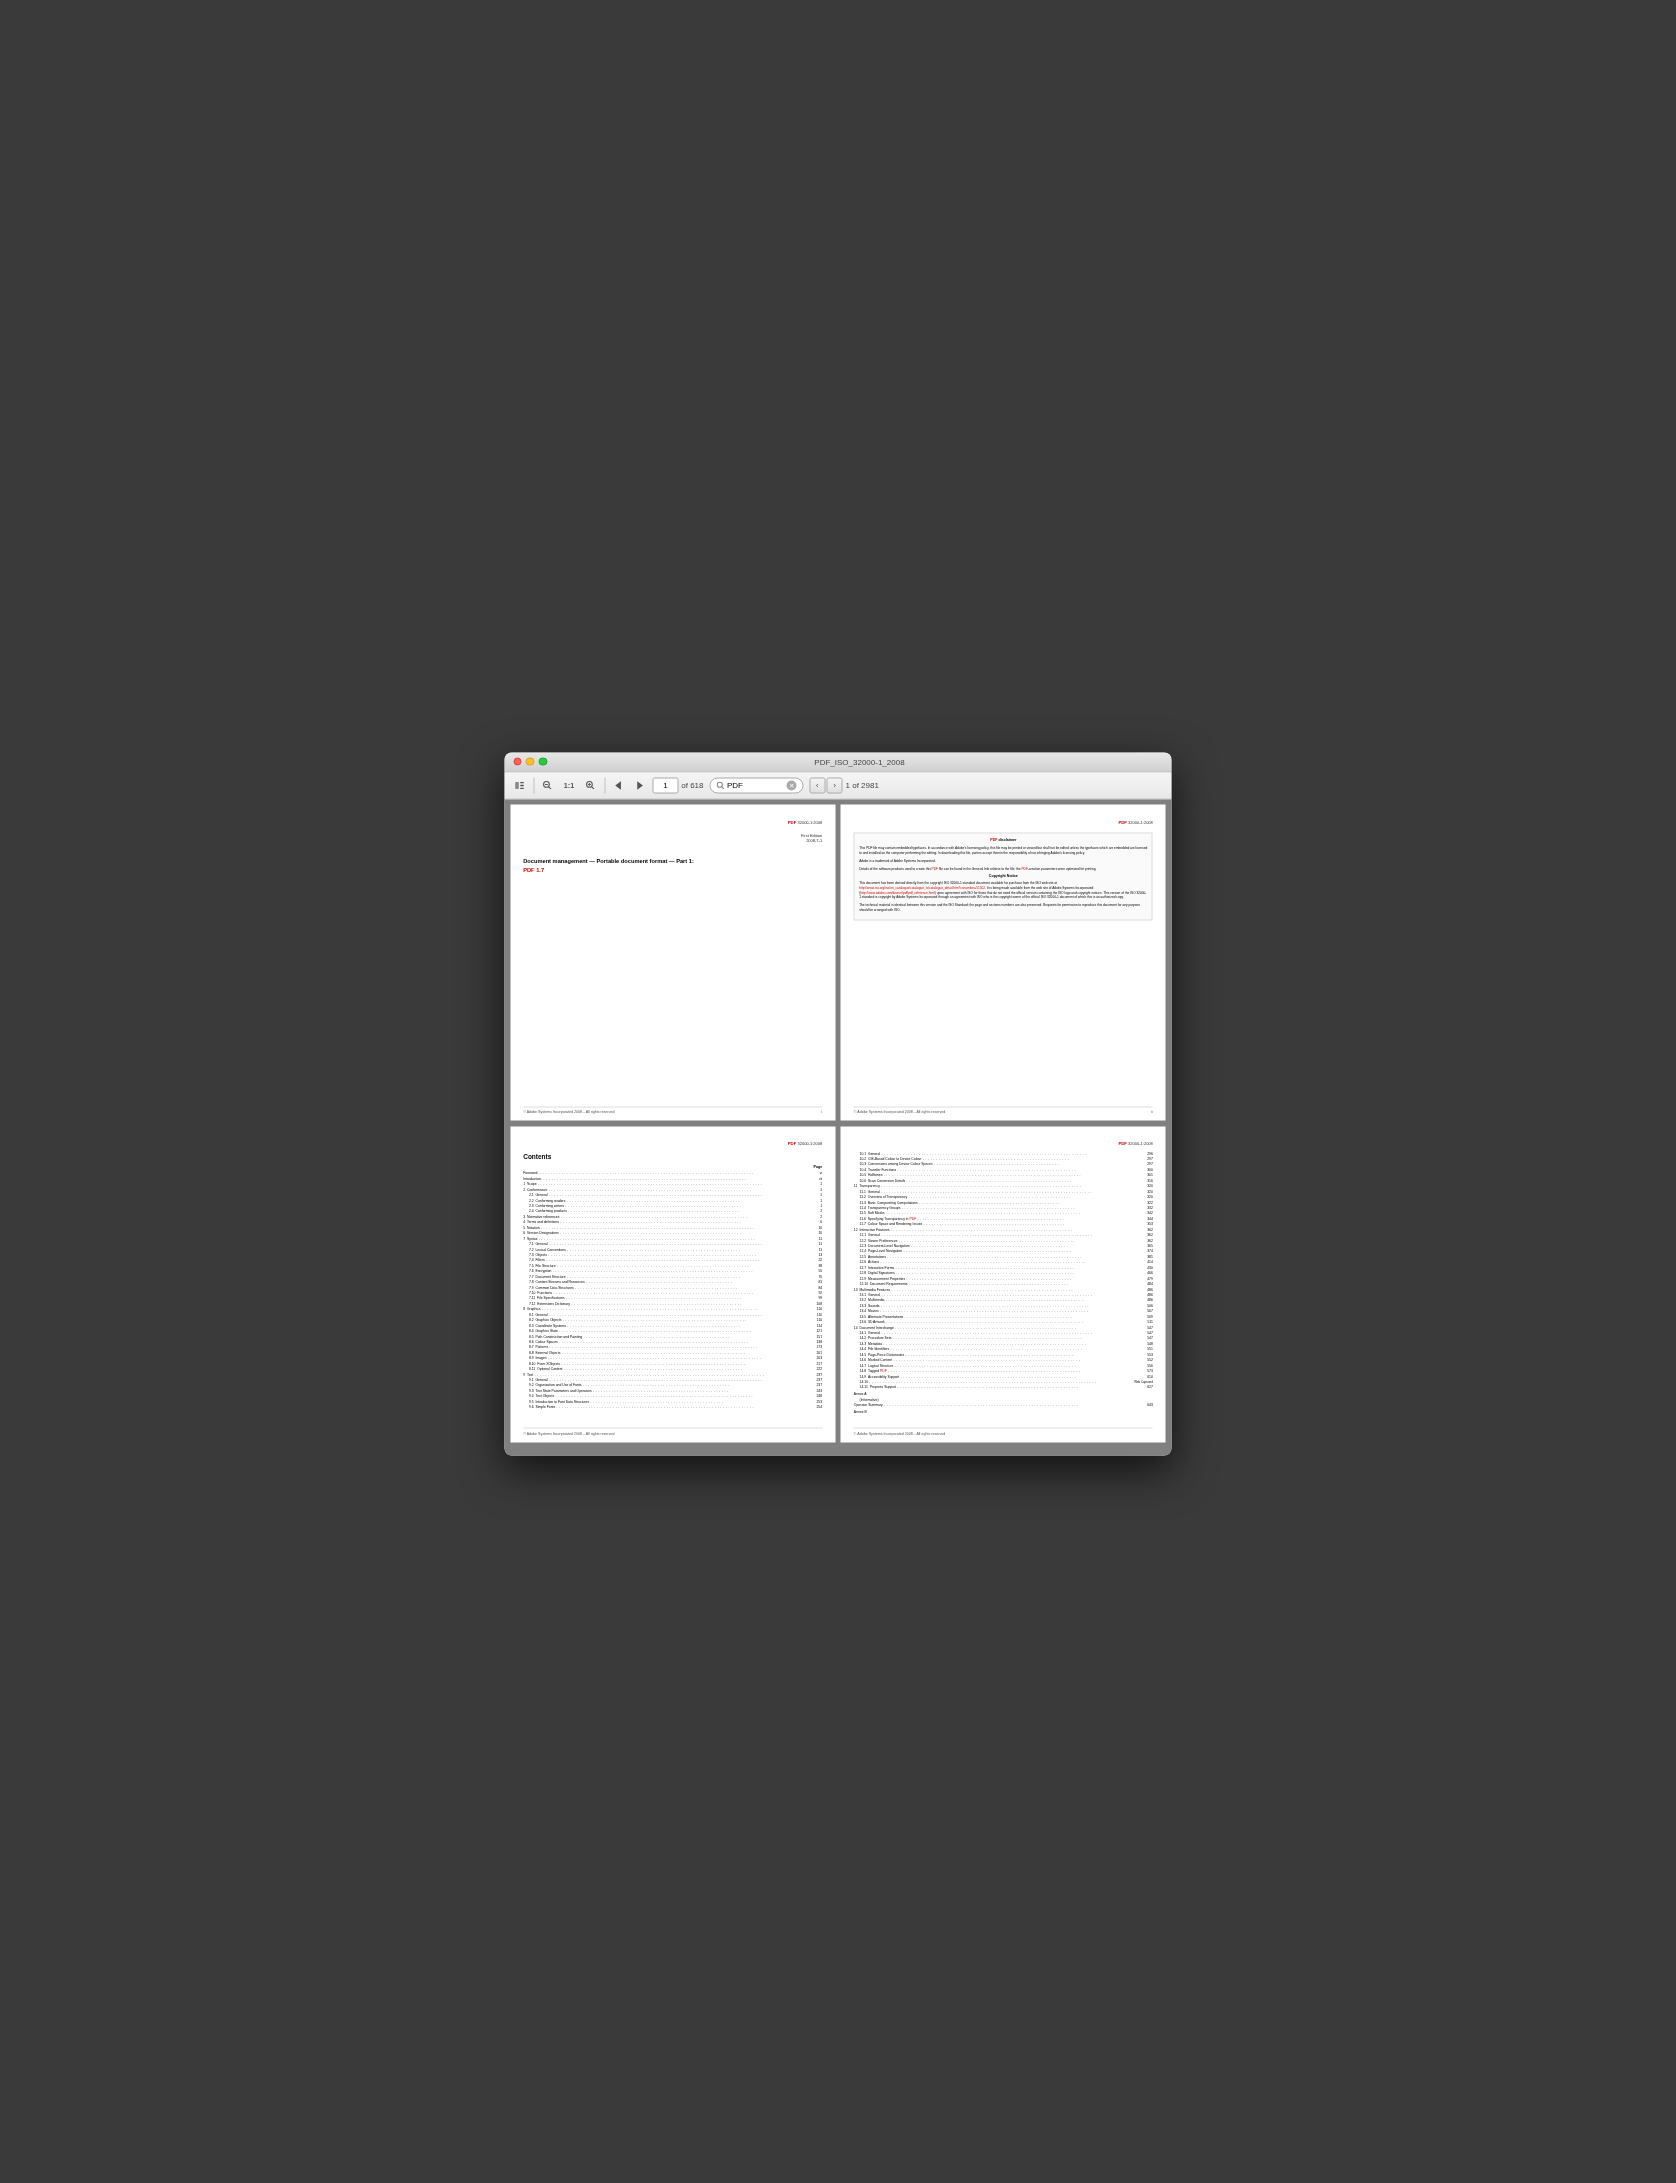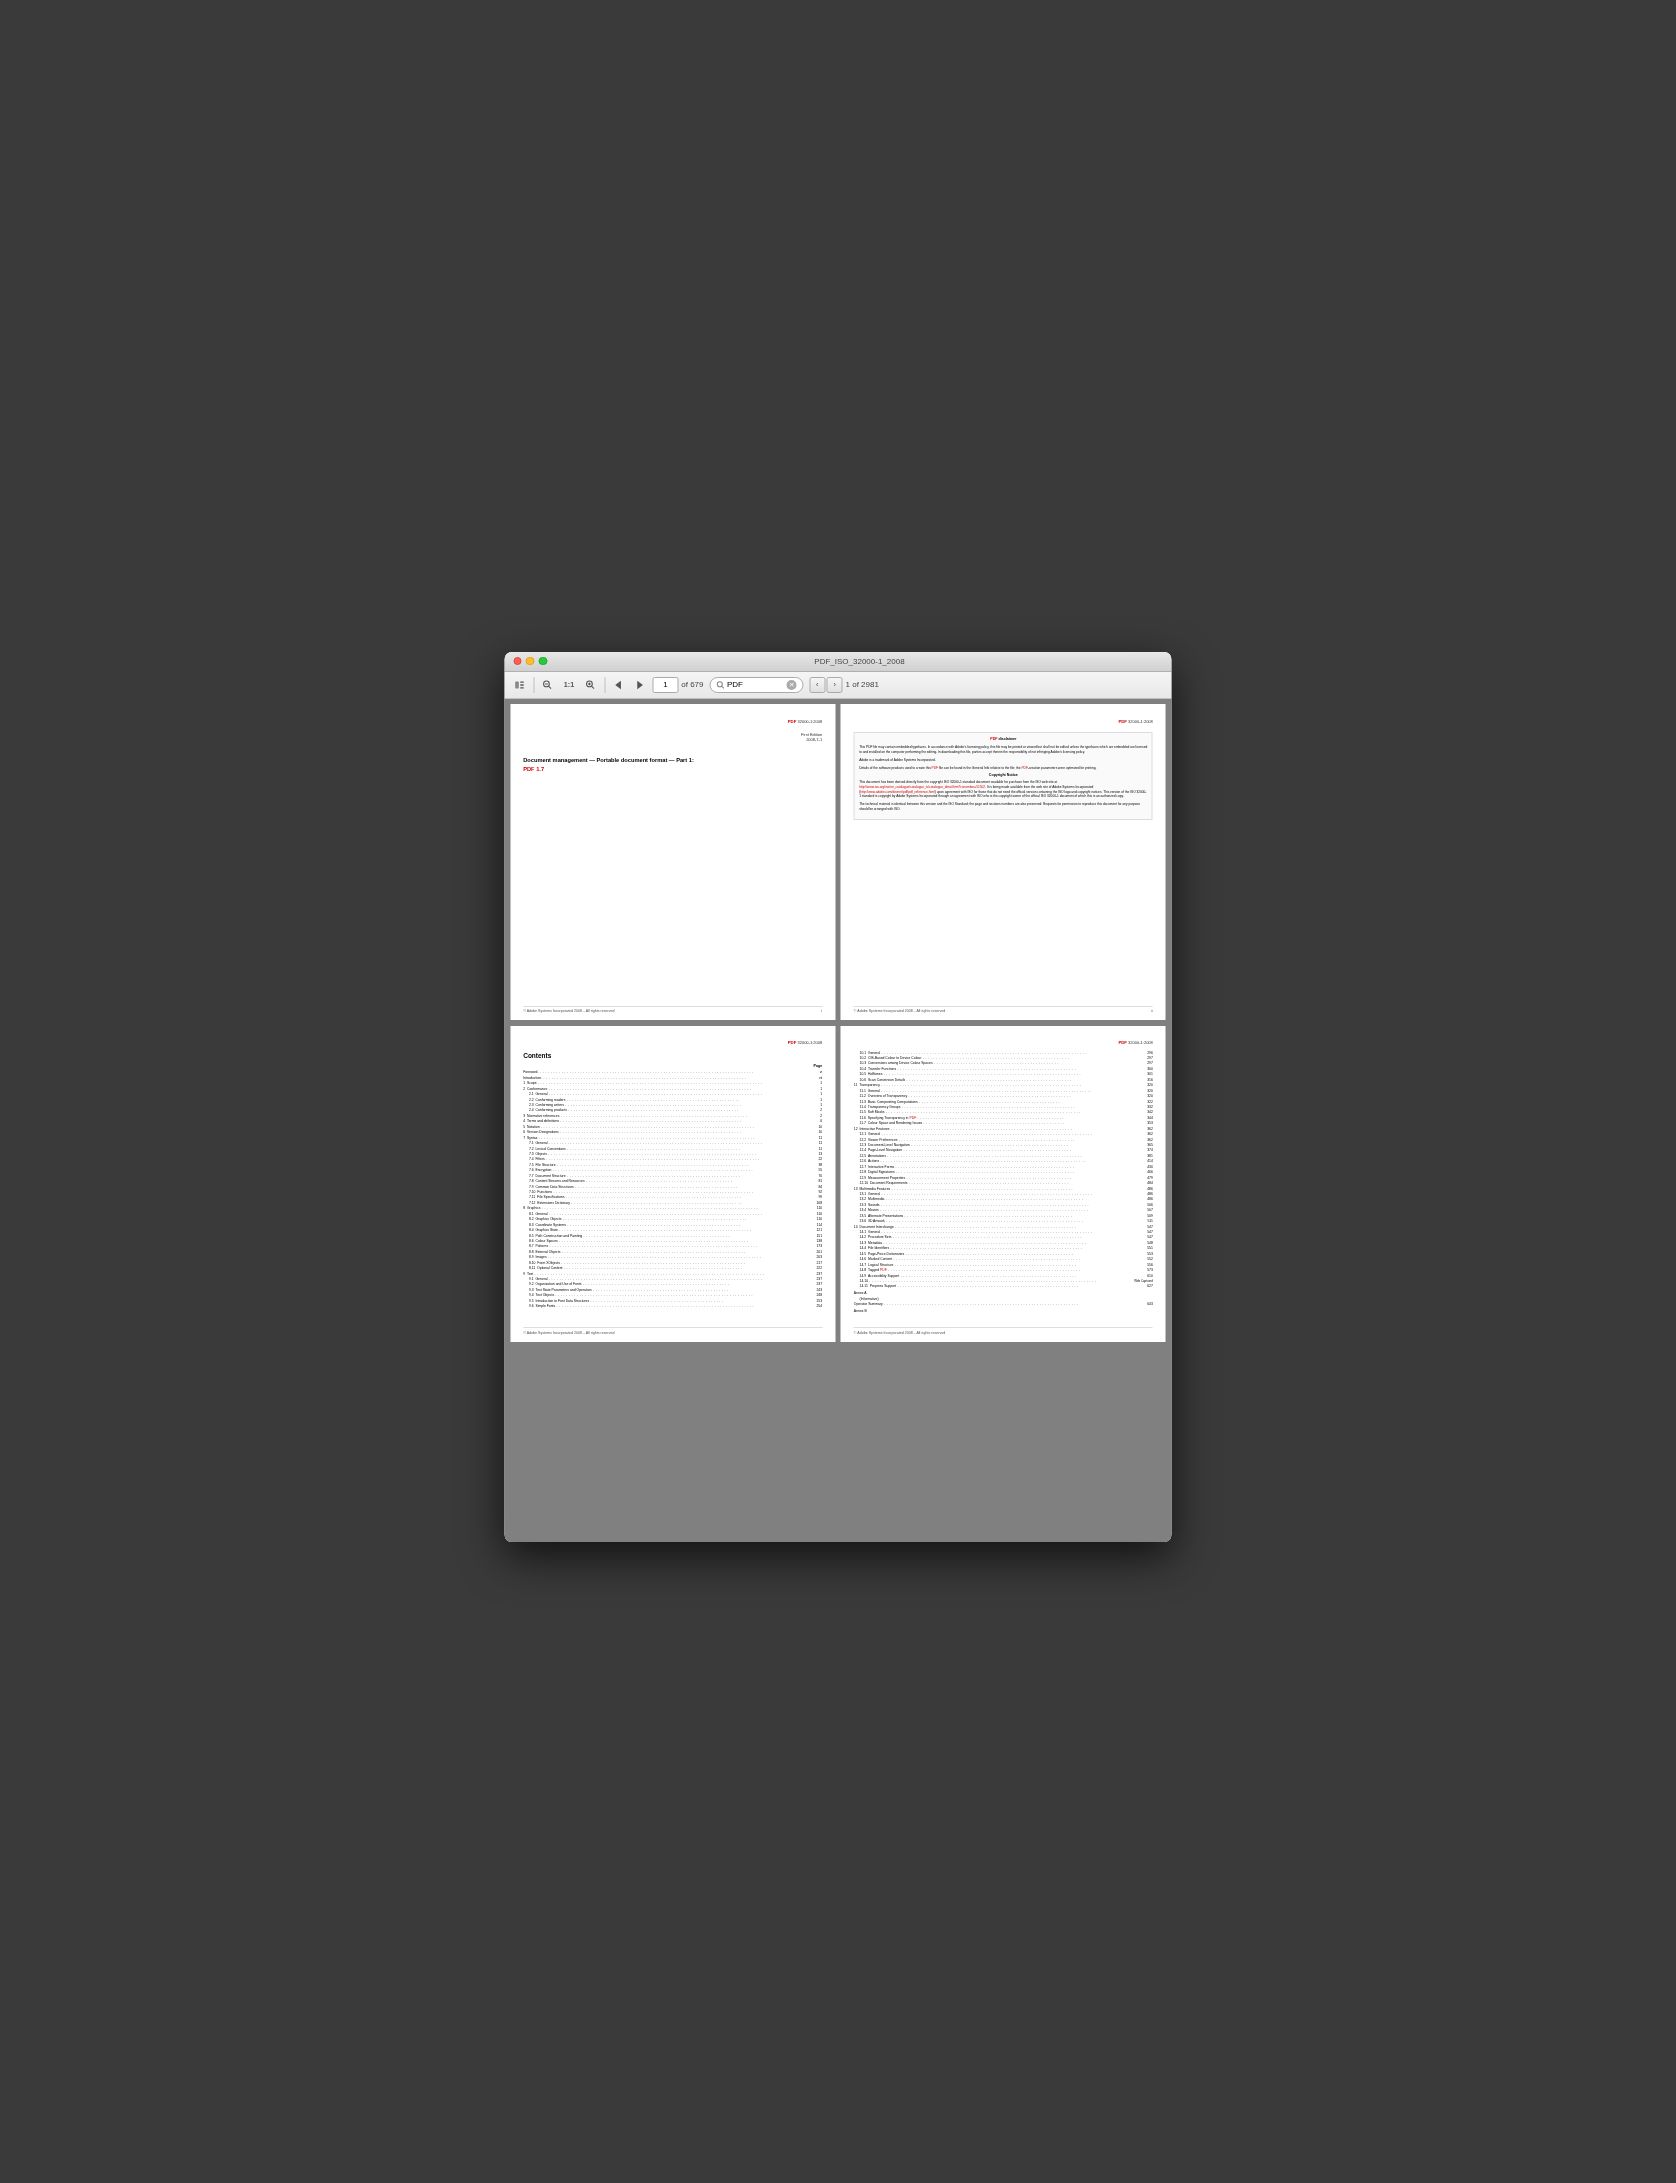--- a/index.html
+++ b/index.html
@@ -9,27 +9,27 @@
       font-size: 8.6px;
       color: #000;
       width: 1677px;
       height: 2183px;
       overflow: hidden;
     }
 
     
     .window {
       width: 667px;
-      height: 890px;
+      height: 703px;
       background: #f0f0f0;
       border-radius: 7.2px;
       box-shadow: 0 14.4px 43px rgba(0,0,0,0.7);
       display: flex;
       flex-direction: column;
-      margin: 5px auto;
+      margin: 12px auto;
       position: absolute;
       left: 50%;
       top: 50%;
       transform: translate(-50%, -50%);
       overflow: hidden;
     }
 
     
     .titlebar {
       background: linear-gradient(to bottom, #e8e8e8, #d0d0d0);
@@ -342,21 +342,21 @@
     </button>
     <button class="toolbar-btn" title="Next Page">
       <svg width="7.2" height="10" viewBox="0 0 10 14" fill="#555">
         <polygon points="1,1 9,7 1,13"></polygon>
       </svg>
     </button>
 
     <div class="page-input-group">
       <input class="page-input" type="text" value="1" style="">
     </div>
-    <span class="page-of-label">of <span>679</span></span>
+    <span class="page-of-label">of <span>618</span></span>
 
     <div class="search-group">
       <svg width="8" height="8" viewBox="0 0 11 11" fill="none" stroke="#888" stroke-width="1.5">
         <circle cx="4.5" cy="4.5" r="3.5"></circle>
         <line x1="7.5" y1="7.5" x2="10" y2="10"></line>
       </svg>
       <input class="search-input" type="text" value="PDF" style="">
       <div class="search-clear">✕</div>
     </div>
 

